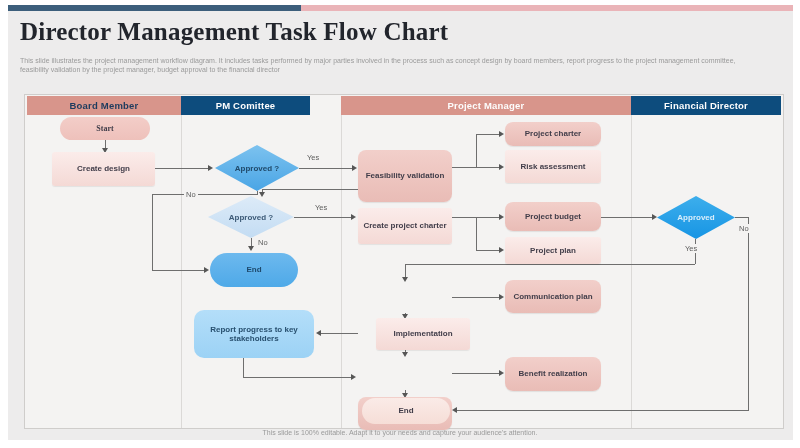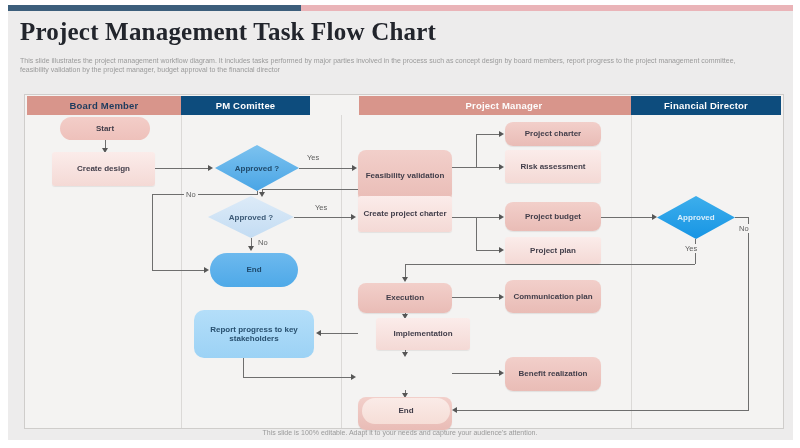--- a/index.html
+++ b/index.html
@@ -16,21 +16,21 @@
   .lane-sep { position:absolute; top:115px; width:1px; height:313px; background:#dbd9d7; }
   .lane-head { position:absolute; top:96px; height:19px; font-size:9.5px; font-weight:bold; line-height:19px; text-align:center; letter-spacing:.2px; }
   .lh-salmon { background:#d8958b; }
   .lh-navy { background:#0d4c7d; }
   .lh-dark-text { color:#1d3b5e; }
   .lh-light-text { color:#fdfdfd; }
 
   .node { position:absolute; display:flex; align-items:center; justify-content:center; text-align:center; font-weight:bold; color:#413d49; font-size:8px; line-height:9.5px; padding:2px 4px; }
   .box-salmon { background:linear-gradient(180deg,#f2cfca,#e9bcb6); border-radius:8px; box-shadow:0 1px 1px rgba(0,0,0,.08); }
   .box-pink { background:linear-gradient(180deg,#fbecea,#f4d9d5); border-radius:3px; box-shadow:0 1px 1px rgba(0,0,0,.07); }
-  .pill-salmon { background:linear-gradient(180deg,#f3cdc8,#eec1bb); border-radius:12px; }
+  .pill-salmon { background:linear-gradient(180deg,#f3cdc8,#eec1bb); border-radius:12px;font-family:Liberation Serif, serif; }
   .pill-pink { background:linear-gradient(180deg,#faebe7,#f6ded7); border-radius:13px; }
   .pill-blue { background:linear-gradient(180deg,#6db9ee,#4ea9e8); border-radius:17px; color:#1e4a6d; }
   .box-skyblue { background:linear-gradient(180deg,#b4def9,#9cd2f5); border-radius:10px; color:#28506f; }
   .diamond { position:absolute; display:flex; align-items:center; justify-content:center; text-align:center; font-weight:bold; font-size:8px; clip-path:polygon(50% 0,100% 50%,50% 100%,0 50%); }
   .dia-blue { background:linear-gradient(180deg,#7cc2ef,#4aa5e5); color:#204a6b; }
   .dia-pale { background:linear-gradient(180deg,#ddebf8,#c3dcf3); color:#3c5a77; }
   .dia-bright { background:linear-gradient(180deg,#3daeec,#1795e4); color:#d9eefb; }
 
   .hline { position:absolute; height:1px; background:#6e6e6e; }
   .vline { position:absolute; width:1px; background:#6e6e6e; }
@@ -42,31 +42,31 @@
 </style>
 </head>
 <body>
 
 <div class="page">
   <div class="slide"></div>
   <div class="topbar">
       <div class="seg-blue"></div>
     </div>
 
-  <div class="title">Project Management Task Flow Chart</div>
+  <div class="title">Director Management Task Flow Chart</div>
   <div class="subtitle">
     <div>This slide illustrates the project management workflow diagram. It includes tasks performed by major parties involved in the process such as concept design by board members, report progress to the project management committee,</div>
     <div>feasibility validation by the project manager, budget approval to the financial director</div>
   </div>
 
   <div class="chart"></div>
 
   <div class="lane-head lh-salmon lh-dark-text" style="left:27px;width:154px;">Board Member</div>
   <div class="lane-head lh-navy lh-light-text" style="left:181px;width:129px;">PM Comittee</div>
-  <div class="lane-head lh-salmon lh-light-text" style="left:359px;width:290px;">Project Manager</div>
+  <div class="lane-head lh-salmon lh-light-text" style="left:341px;width:290px;">Project Manager</div>
   <div class="lane-head lh-navy lh-light-text" style="left:631px;width:150px;">Financial Director</div>
 
   <div class="lane-sep" style="left:181px;"></div>
   <div class="lane-sep" style="left:341px;"></div>
   <div class="lane-sep" style="left:631px;"></div>
 
   <div class="vline" style="left:105px;top:140px;height:10px;"></div>
   <div class="arr d" style="left:102px;top:148px;"></div>
 
   <div class="hline" style="left:155px;top:168px;width:54px;"></div>
@@ -148,22 +148,21 @@
 
   <div class="node pill-salmon" style="left:60px;top:117px;width:90px;height:23px;">Start</div>
   <div class="node box-pink" style="left:52px;top:152px;width:103px;height:34px;">Create design</div>
 
   <div class="diamond dia-blue" style="left:215px;top:145px;width:84px;height:46px;">Approved ?</div>
   <div class="diamond dia-pale" style="left:208px;top:196px;width:86px;height:42px;">Approved ?</div>
   <div class="node pill-blue" style="left:210px;top:253px;width:88px;height:34px;">End</div>
   <div class="node box-skyblue" style="left:194px;top:310px;width:120px;height:48px;">Report progress to key stakeholders</div>
 
   <div class="node box-salmon" style="left:358px;top:150px;width:94px;height:52px;text-align:right;">Feasibility validation</div>
-  <div class="node box-pink" style="left:358px;top:196px;width:94px;height:36px;">Create project charter</div>
-  <div class="node box-salmon" style="left:358px;top:283px;width:94px;height:30px;">Execution</div>
+  <div class="node box-pink" style="left:358px;top:208px;width:94px;height:36px;">Create project charter</div>
   <div class="node box-pink" style="left:376px;top:318px;width:94px;height:32px;">Implementation</div>
   <div class="node box-salmon" style="left:358px;top:357px;width:94px;height:33px;margin-top:40px;">Closure</div>
   <div class="node pill-pink" style="left:362px;top:398px;width:88px;height:26px;">End</div>
 
   <div class="node box-salmon" style="left:505px;top:122px;width:96px;height:24px;">Project charter</div>
   <div class="node box-pink" style="left:505px;top:150px;width:96px;height:33px;">Risk assessment</div>
   <div class="node box-salmon" style="left:505px;top:202px;width:96px;height:29px;">Project budget</div>
   <div class="node box-pink" style="left:505px;top:237px;width:96px;height:27px;">Project plan</div>
   <div class="node box-salmon" style="left:505px;top:280px;width:96px;height:33px;">Communication plan</div>
   <div class="node box-salmon" style="left:505px;top:357px;width:96px;height:34px;">Benefit realization</div>

